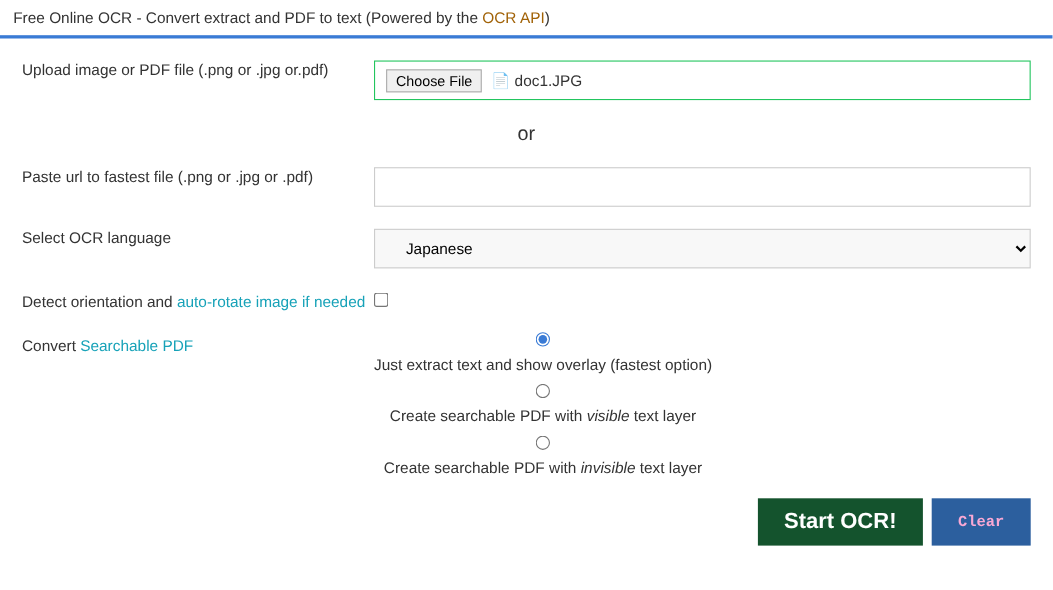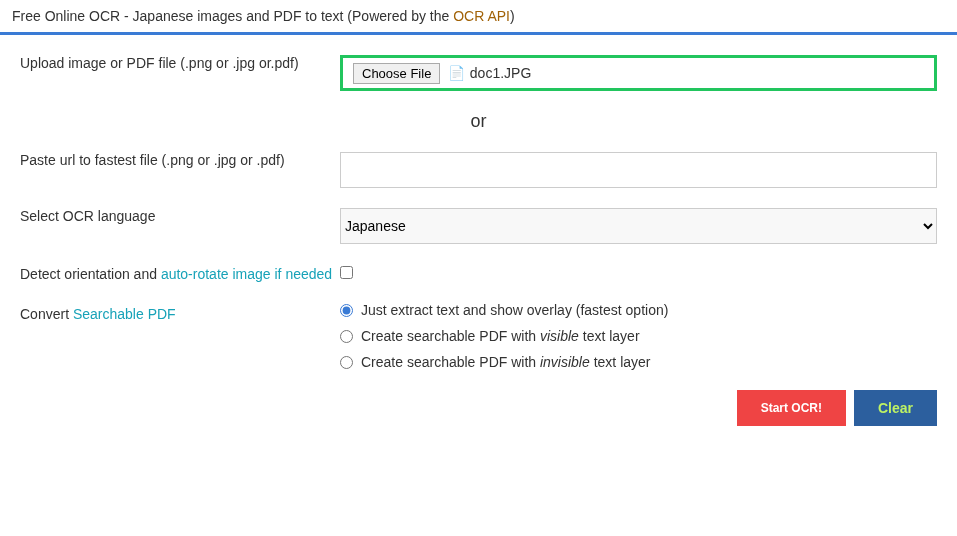--- a/index.html
+++ b/index.html
@@ -46,21 +46,21 @@
     }
 
     .form-label a {
       color: #17a2b8;
       text-decoration: none;
       text-align: center;
     }
 
     .file-input-wrapper {
       flex: 1;
-      border: 3px solid #22c55e;
+      border: 1px solid #22c55e;
       padding: 6px 10px;
       display: flex;
       align-items: center;
       background: #fff;
       height: 36px;
     }
 
     .choose-file-btn {
       background: #f0f0f0;
       border: 1px solid #aaa;
@@ -93,21 +93,21 @@
       border: 1px solid #ccc;
       padding: 6px 10px;
       font-size: 14px;
       height: 36px;
       outline: none;
     }
 
     .select-language {
       flex: 1;
       border: 1px solid #ccc;
-      padding: 4px 0;
+      padding: 4px 24px;
       font-size: 14px;
       height: 36px;
       background: #f8f8f8;
       appearance: auto;
       outline: none;
     }
 
     .checkbox-wrapper {
       display: flex;
       align-items: flex-start;
@@ -121,57 +121,59 @@
       display: flex;
       flex-direction: column;
       gap: 10px;
     }
 
     .radio-item {
       display: flex;
       align-items: center;
       gap: 8px;
       font-size: 14px;
+      flex-direction: column;
     }
 
     .radio-item input[type="radio"] {
       margin: 0;
       accent-color: #3a7bd5;
     }
 
     .radio-item em {
       font-style: italic;
     }
 
     .buttons-row {
       display: flex;
       justify-content: flex-end;
       gap: 8px;
       margin-top: 16px;
       padding-right: 0px;
     }
 
     .btn-start {
-      background: #ef4444;
+      background: #14532d;
       color: #fff;
       border: none;
       padding: 10px 24px;
-      font-size: 12px;
+      font-size: 20px;
       cursor: pointer;
       font-weight: bold;
     }
 
     .btn-clear {
       background: #2c5f9e;
-      color: #bef264;
+      color: #f9a8d4;
       border: none;
       padding: 10px 24px;
       font-size: 14px;
       cursor: pointer;
       font-weight: bold;
+      font-family: Liberation Mono, monospace;
     }
 
     .form-row.orient-row {
       align-items: flex-start;
       margin-bottom: 20px;
     }
 
     .form-row.orient-row .form-label {
       padding-top: 2px;
     }
@@ -181,21 +183,21 @@
     }
 
     .form-row.pdf-row .form-label {
       padding-top: 4px;
     }
   </style>
 </head>
 <body>
 
 <div class="header">
-  <span>Free Online OCR - Japanese images and PDF to text (Powered by the </span><a href="#">OCR API</a><span>)</span>
+  <span>Free Online OCR - Convert extract and PDF to text (Powered by the </span><a href="#">OCR API</a><span>)</span>
 </div>
 
 <div class="main-content">
 
   <div class="form-row">
     <div class="form-label">Upload image or PDF file (.png or .jpg or.pdf)</div>
     <div class="file-input-wrapper">
       <button class="choose-file-btn">Choose File</button>
       <span class="file-icon">📄</span>
       <span class="file-name">doc1.JPG</span>

